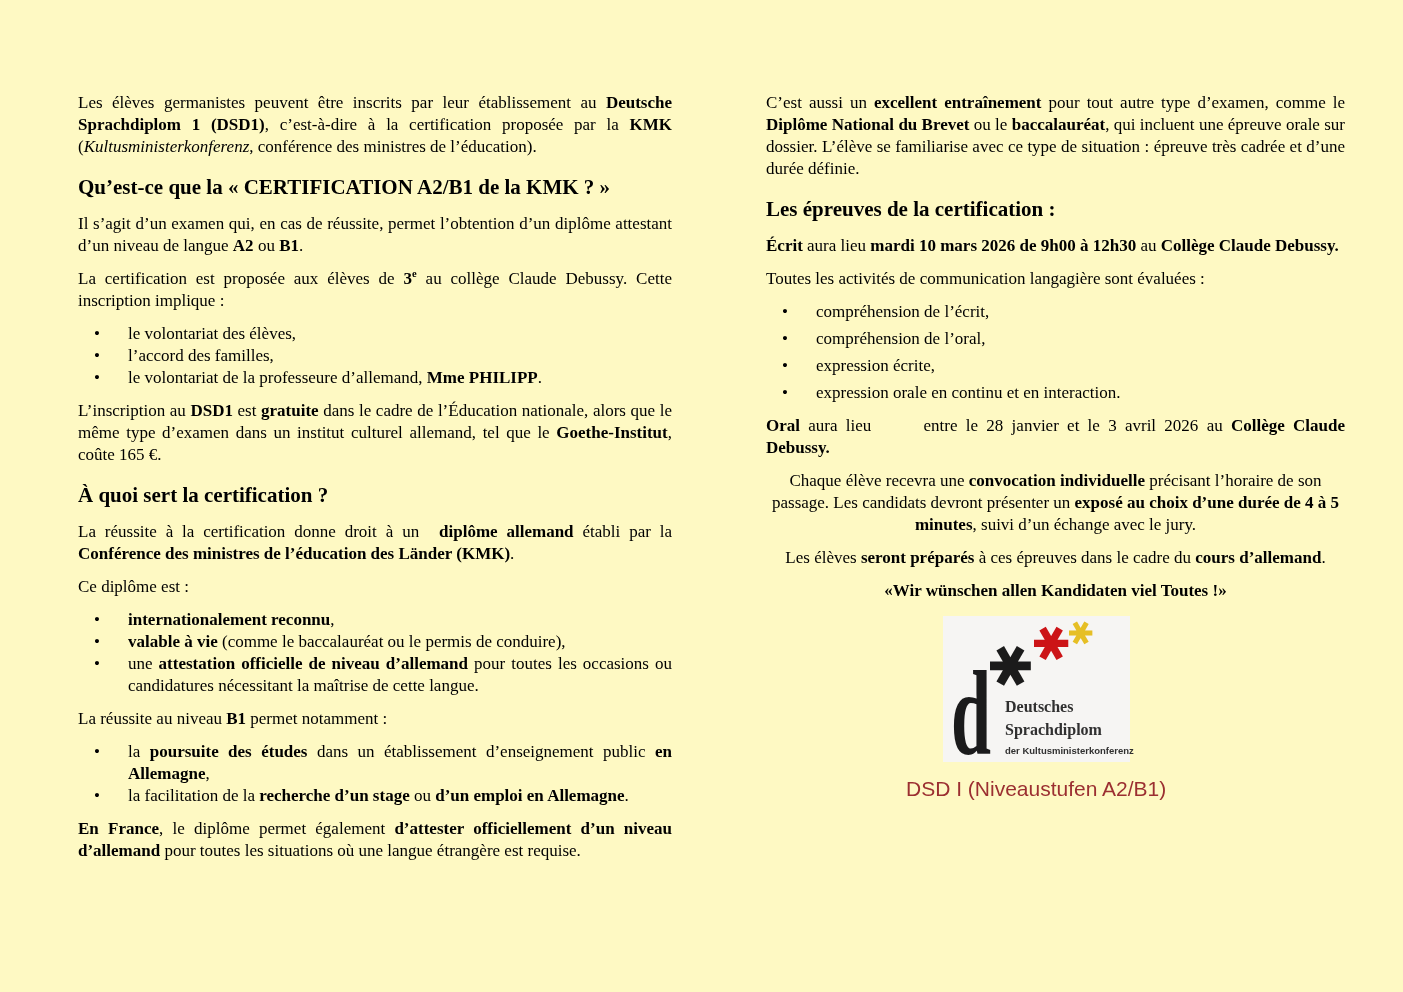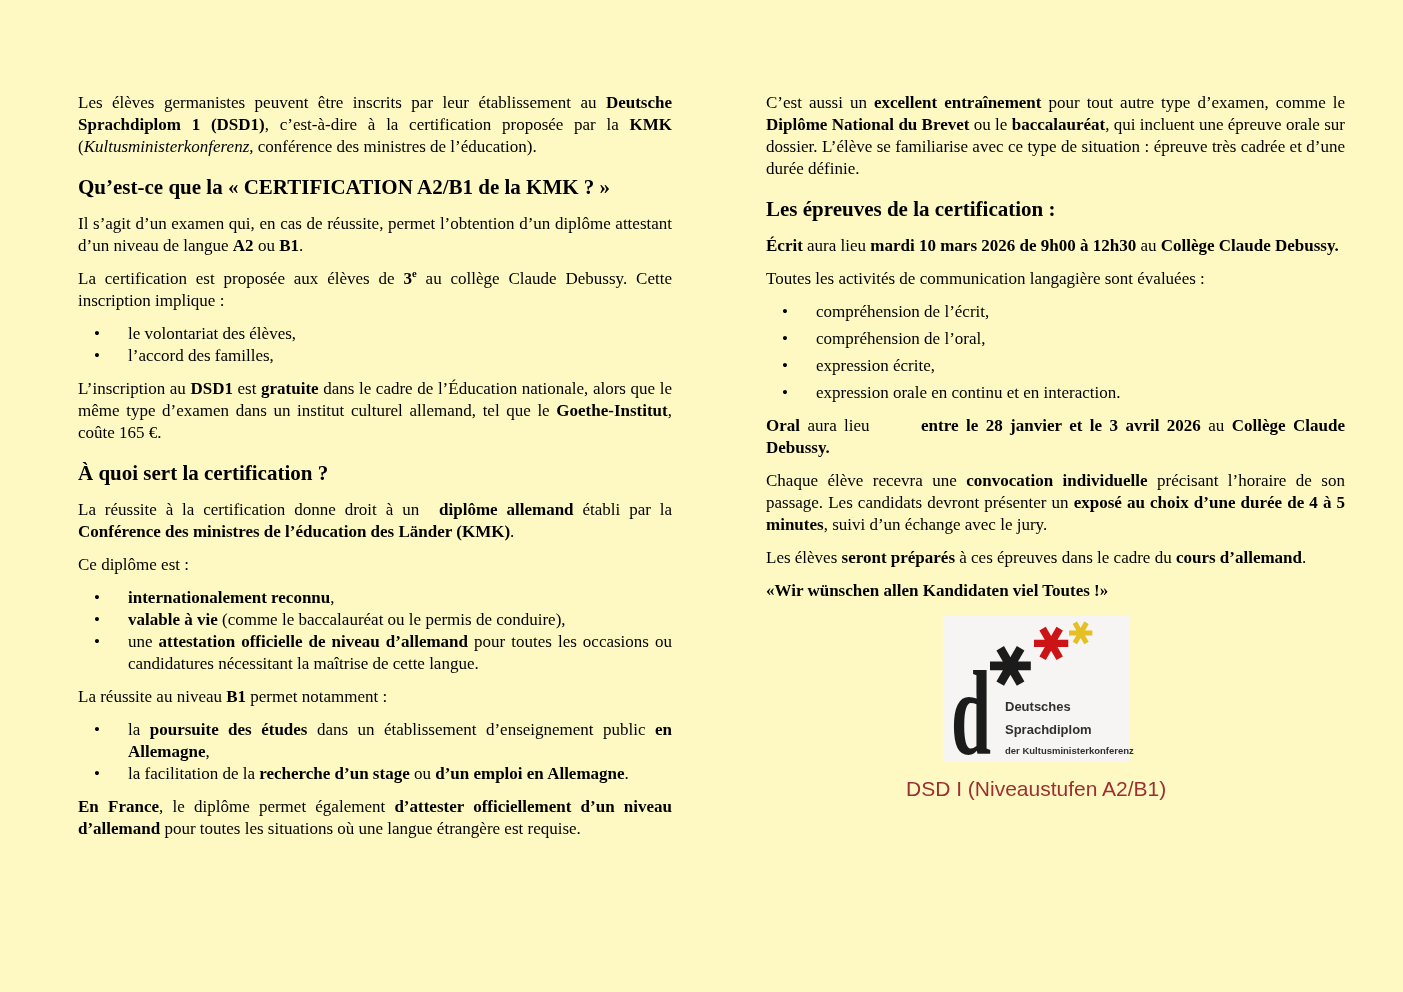--- a/index.html
+++ b/index.html
@@ -15,21 +15,21 @@
   .col { position: absolute; top: 92px; }
   .col.left  { left: 78px;  width: 594px; }
   .col.right { left: 766px; width: 579px; }
 
   p.body {
     font-size: 17px;
     line-height: 22px;
     margin: 0 0 11px 0;
   }
   .j { text-align: justify; }
-  .sp { margin-top: 20px; }
+  .sp { margin-top: 20px; text-align: center; }
 
   h2.heading {
     font-size: 21px;
     line-height: 26px;
     font-weight: bold;
     margin: 16px 0 13px 0;
   }
 
   ul.list {
     list-style: none;
@@ -80,21 +80,21 @@
   .ast.a1 { left: 43px;  top: 22px; font-size: 56px; }
   .ast.a2 { left: 88px;  top: 4px;  font-size: 47px; }
   .ast.a3 { left: 124px; top: 1px;  font-size: 32px; }
   .logo-lines {
     position: absolute;
     left: 62px;
     top: 79px;
     font-family: "Liberation Sans", sans-serif;
     font-weight: bold;
   }
-  .logo-lines .l1 { font-size: 13px;  line-height: 23px; }
+  .logo-lines .l1 { font-size: 16px;  line-height: 23px; font-family: Liberation Serif, serif; }
   .logo-lines .l2 { font-size: 9.5px; line-height: 20px; white-space: nowrap; }
   .logo-caption {
     display: block;
     margin: 14px 0 0 140px;
     font-family: "Liberation Sans", sans-serif;
     font-size: 21px;
     line-height: 26px;
   }
 </style>
 </head>
@@ -103,20 +103,21 @@
 <div class="page">
 
   <section class="col left">
     <p class="body j"><span>Les élèves germanistes peuvent être inscrits par leur établissement au </span><span style="font-weight: bold;">Deutsche Sprachdiplom 1 (DSD1)</span><span>, c’est-à-dire à la certification proposée par la </span><span style="font-weight: bold;">KMK</span><span> (</span><span style="font-style: italic;">Kultusministerkonferenz</span><span>, conférence des ministres de l’éducation).</span></p>
     <h2 class="heading">Qu’est-ce que la « CERTIFICATION A2/B1 de la KMK ? »</h2>
     <p class="body j"><span>Il s’agit d’un examen qui, en cas de réussite, permet l’obtention d’un diplôme attestant d’un niveau de langue </span><span style="font-weight: bold;">A2</span><span> ou </span><span style="font-weight: bold;">B1</span><span>.</span></p>
     <p class="body j"><span>La certification est proposée aux élèves de </span><span style="font-weight: bold;">3</span><sup style="font-weight: bold;">e</sup><span> au collège Claude Debussy. Cette inscription implique :</span></p>
     <ul class="list">
         <li><span>le volontariat des élèves,</span></li>
         <li><span>l’accord des familles,</span></li>
+        <li><span>le volontariat de la professeure d’allemand, </span><span style="font-weight: bold;">Mme PHILIPP</span><span>.</span></li>
       </ul>
     <p class="body j"><span>L’inscription au </span><span style="font-weight: bold;">DSD1</span><span> est </span><span style="font-weight: bold;">gratuite</span><span> dans le cadre de l’Éducation nationale, alors que le même type d’examen dans un institut culturel allemand, tel que le </span><span style="font-weight: bold;">Goethe-Institut</span><span>, coûte 165 €.</span></p>
     <h2 class="heading">À quoi sert la certification ?</h2>
     <p class="body j"><span>La réussite à la certification donne droit à un </span><span style="font-weight: bold; margin-left: 11px;">diplôme allemand</span><span> établi par la </span><span style="font-weight: bold;">Conférence des ministres de l’éducation des Länder (KMK)</span><span>.</span></p>
     <p class="body"><span>Ce diplôme est :</span></p>
     <ul class="list">
         <li><span style="font-weight: bold;">internationalement reconnu</span><span>,</span></li>
         <li><span style="font-weight: bold;">valable à vie</span><span> (comme le baccalauréat ou le permis de conduire),</span></li>
         <li><span>une </span><span style="font-weight: bold;">attestation officielle de niveau d’allemand</span><span> pour toutes les occasions ou candidatures nécessitant la maîtrise de cette langue.</span></li>
       </ul>
@@ -132,21 +133,21 @@
     <p class="body j"><span>C’est aussi un </span><span style="font-weight: bold;">excellent entraînement</span><span> pour tout autre type d’examen, comme le </span><span style="font-weight: bold;">Diplôme National du Brevet</span><span> ou le </span><span style="font-weight: bold;">baccalauréat</span><span>, qui incluent une épreuve orale sur dossier. L’élève se familiarise avec ce type de situation : épreuve très cadrée et d’une durée définie.</span></p>
     <h2 class="heading">Les épreuves de la certification :</h2>
     <p class="body j"><span style="font-weight: bold;">Écrit</span><span> aura lieu </span><span style="font-weight: bold;">mardi 10 mars 2026 de 9h00 à 12h30</span><span> au </span><span style="font-weight: bold;">Collège Claude Debussy.</span></p>
     <p class="body"><span>Toutes les activités de communication langagière sont évaluées :</span></p>
     <ul class="list spaced">
         <li><span>compréhension de l’écrit,</span></li>
         <li><span>compréhension de l’oral,</span></li>
         <li><span>expression écrite,</span></li>
         <li><span>expression orale en continu et en interaction.</span></li>
       </ul>
-    <p class="body j"><span style="font-weight: bold;">Oral</span><span> aura lieu </span><span style="font-weight: bold; margin-left: 44px;">entre le 28 janvier et le 3 avril 2026</span><span> au </span><span style="font-weight: bold;">Collège Claude Debussy.</span></p>
+    <p class="body j"><span style="font-weight: bold;">Oral</span><span> aura lieu </span><span style="font-weight: normal; margin-left: 44px;">entre le 28 janvier et le 3 avril 2026</span><span> au </span><span style="font-weight: bold;">Collège Claude Debussy.</span></p>
     <p class="body j sp"><span>Chaque élève recevra une </span><span style="font-weight: bold;">convocation individuelle</span><span> précisant l’horaire de son passage. Les candidats devront présenter un </span><span style="font-weight: bold;">exposé au choix d’une durée de 4 à 5 minutes</span><span>, suivi d’un échange avec le jury.</span></p>
     <p class="body sp"><span>Les élèves </span><span style="font-weight: bold;">seront préparés</span><span> à ces épreuves dans le cadre du </span><span style="font-weight: bold;">cours d’allemand</span><span>.</span></p>
     <p class="body sp"><span style="font-weight: bold;">«Wir wünschen allen Kandidaten viel Toutes !»</span></p>
 
     <figure class="logo">
       <div class="logo-box" style="background-color: rgb(246, 245, 243);">
         <span class="logo-d" style="color: rgb(27, 27, 27);">d</span>
         <span class="ast a1" style="color: rgb(27, 27, 27);">✱</span>
         <span class="ast a2" style="color: rgb(204, 20, 23);">✱</span>
         <span class="ast a3" style="color: rgb(230, 191, 37);">✱</span>

